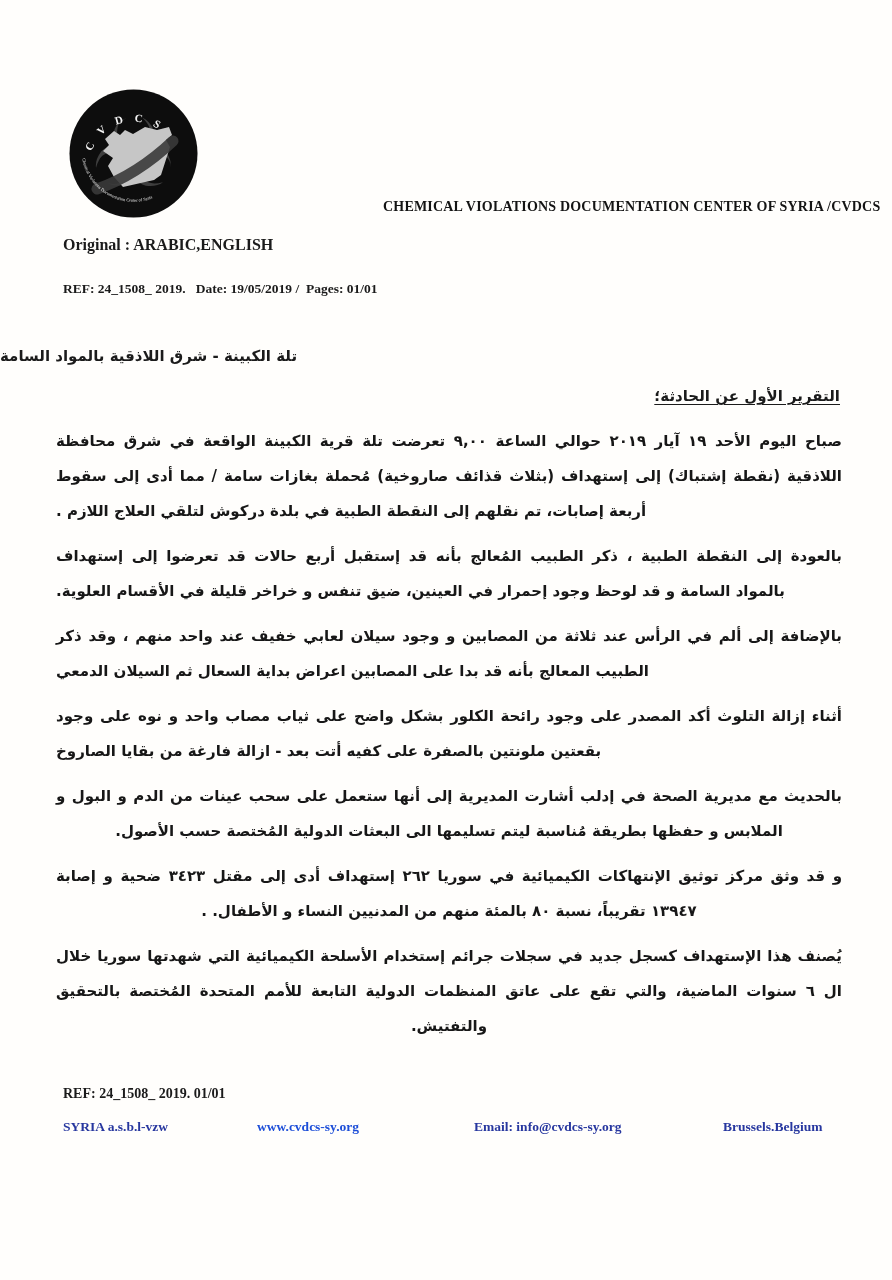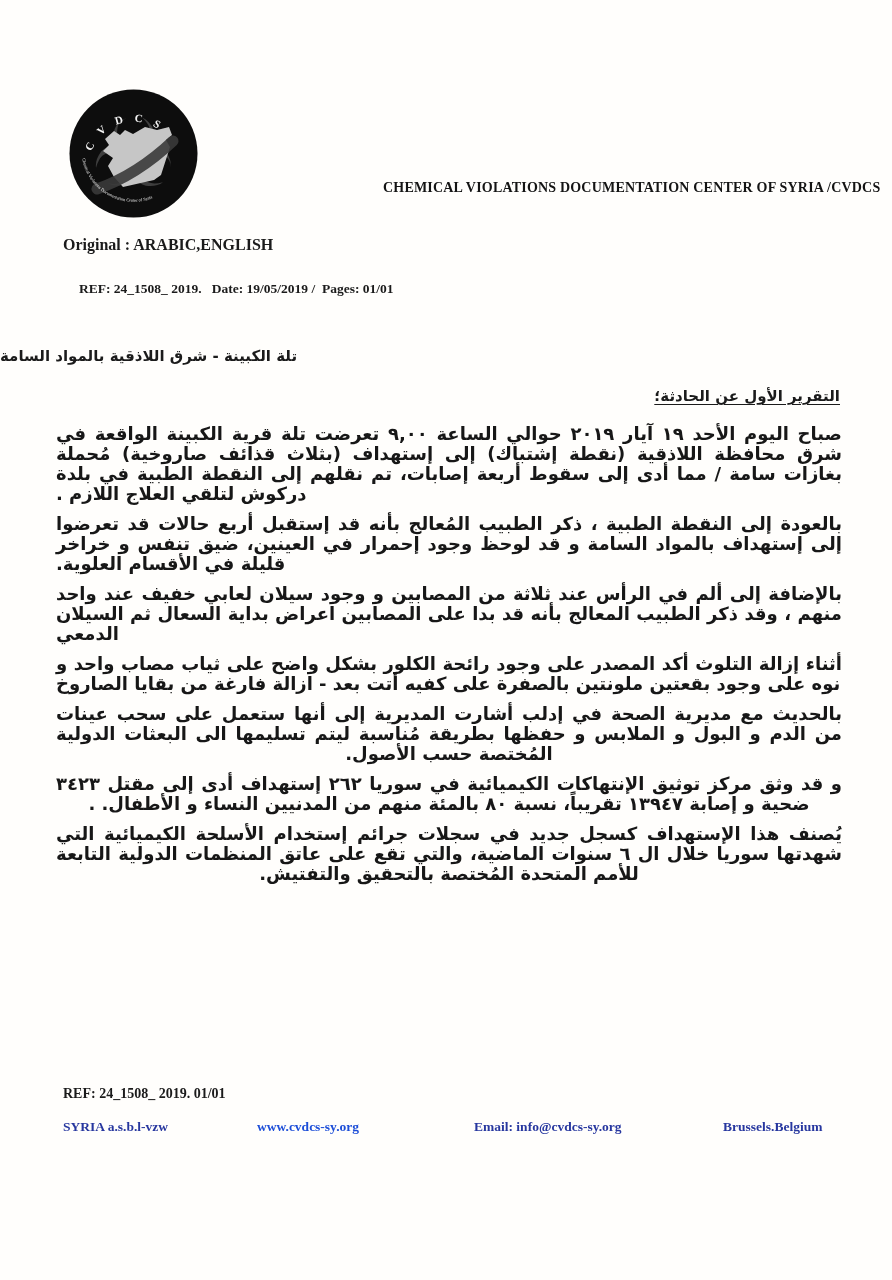--- a/index.html
+++ b/index.html
@@ -3,48 +3,48 @@
 <meta charset="utf-8">
 <style>
   html,body { margin:0; padding:0; background:#ffffff; }
   .page {
     position:relative; width:892px; height:1280px;
     background:#fffefc; overflow:hidden;
     font-family:"DejaVu Sans", sans-serif; color:#1b1b1b;
   }
   .logo { position:absolute; left:67px; top:87px; width:133px; height:133px; }
   .org-en {
-    position:absolute; left:383px; top:180px; white-space:nowrap;
+    position:absolute; left:383px; top:199px; white-space:nowrap;
     font-family:"Liberation Serif", serif; font-weight:bold; font-size:14px;
     letter-spacing:0.2px; color:#141414;
   }
   .org-ar {
     position:absolute; right:57px; top:231px; white-space:nowrap;
     direction:rtl; font-weight:bold; font-size:14.5px; color:#161616;
   }
   .original-line {
     position:absolute; left:63px; top:236px;
     font-family:"Liberation Serif", serif; font-weight:bold; font-size:16px;
   }
   .ref-top {
     position:absolute; left:63px; top:281px; white-space:pre;
-    font-family:"Liberation Serif", serif; font-weight:bold; font-size:13.5px;margin-left:16px;
+    font-family:"Liberation Serif", serif; font-weight:bold; font-size:13.5px;
   }
   .doc-title {
     position:absolute; left:0; right:0; top:347px; text-align:left;
     direction:rtl; font-weight:bold; font-size:15px;
   }
   .report-heading {
     position:absolute; right:52px; top:387px; direction:rtl;
     font-weight:bold; font-size:15px; text-decoration:underline;
     text-underline-offset:3px;
   }
   .body-text {
     position:absolute; left:56px; right:50px; top:424px;
-    direction:rtl; font-weight:bold; font-size:18px; line-height:20px;
+    direction:rtl; font-weight:bold; font-size:15px; line-height:35px;
     text-align:justify; color:#171717;
   }
   .body-text p { margin:0 0 10px 0; }
   .last-left   { text-align-last:left; }
   .last-right  { text-align-last:right; }
   .last-center { text-align-last:center; }
   .u { text-decoration:underline; text-underline-offset:3px; }
   .ref-bottom {
     position:absolute; left:63px; top:1086px;
     font-family:"Liberation Serif", serif; font-weight:bold; font-size:14px;

